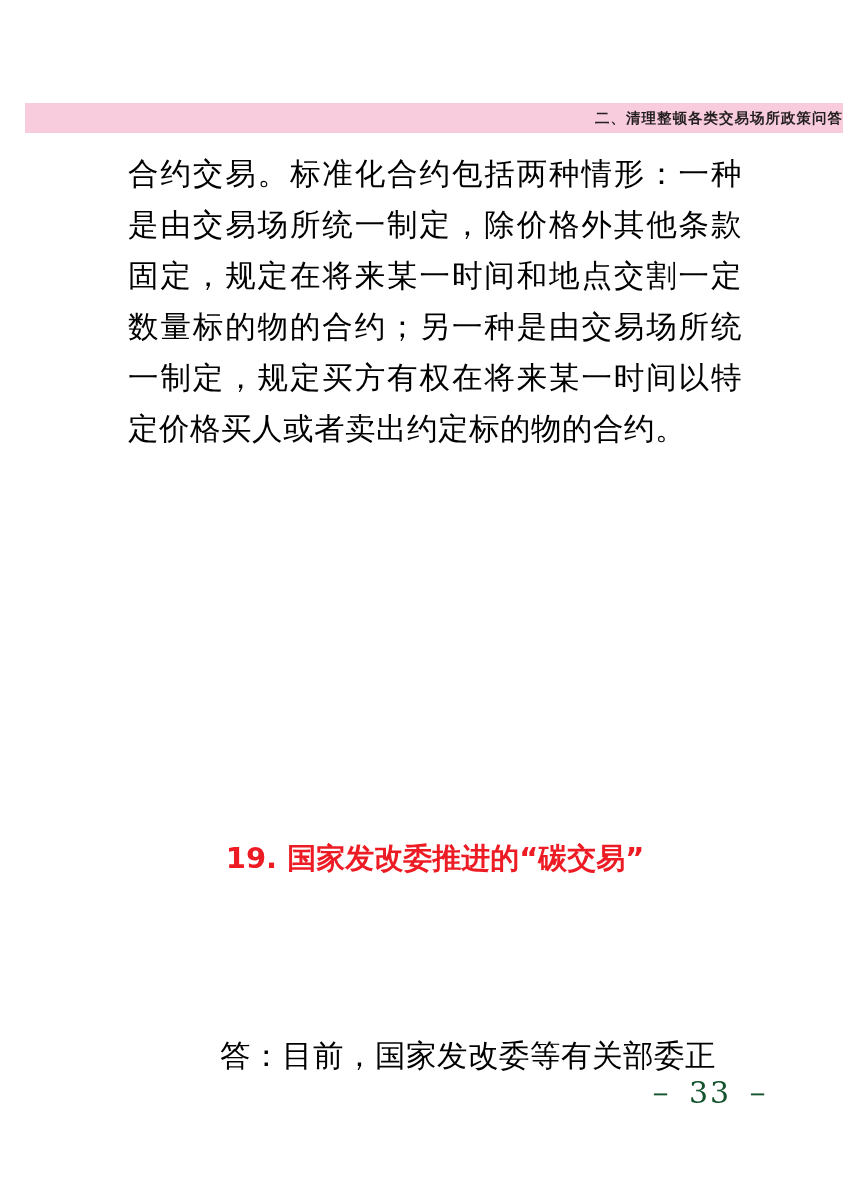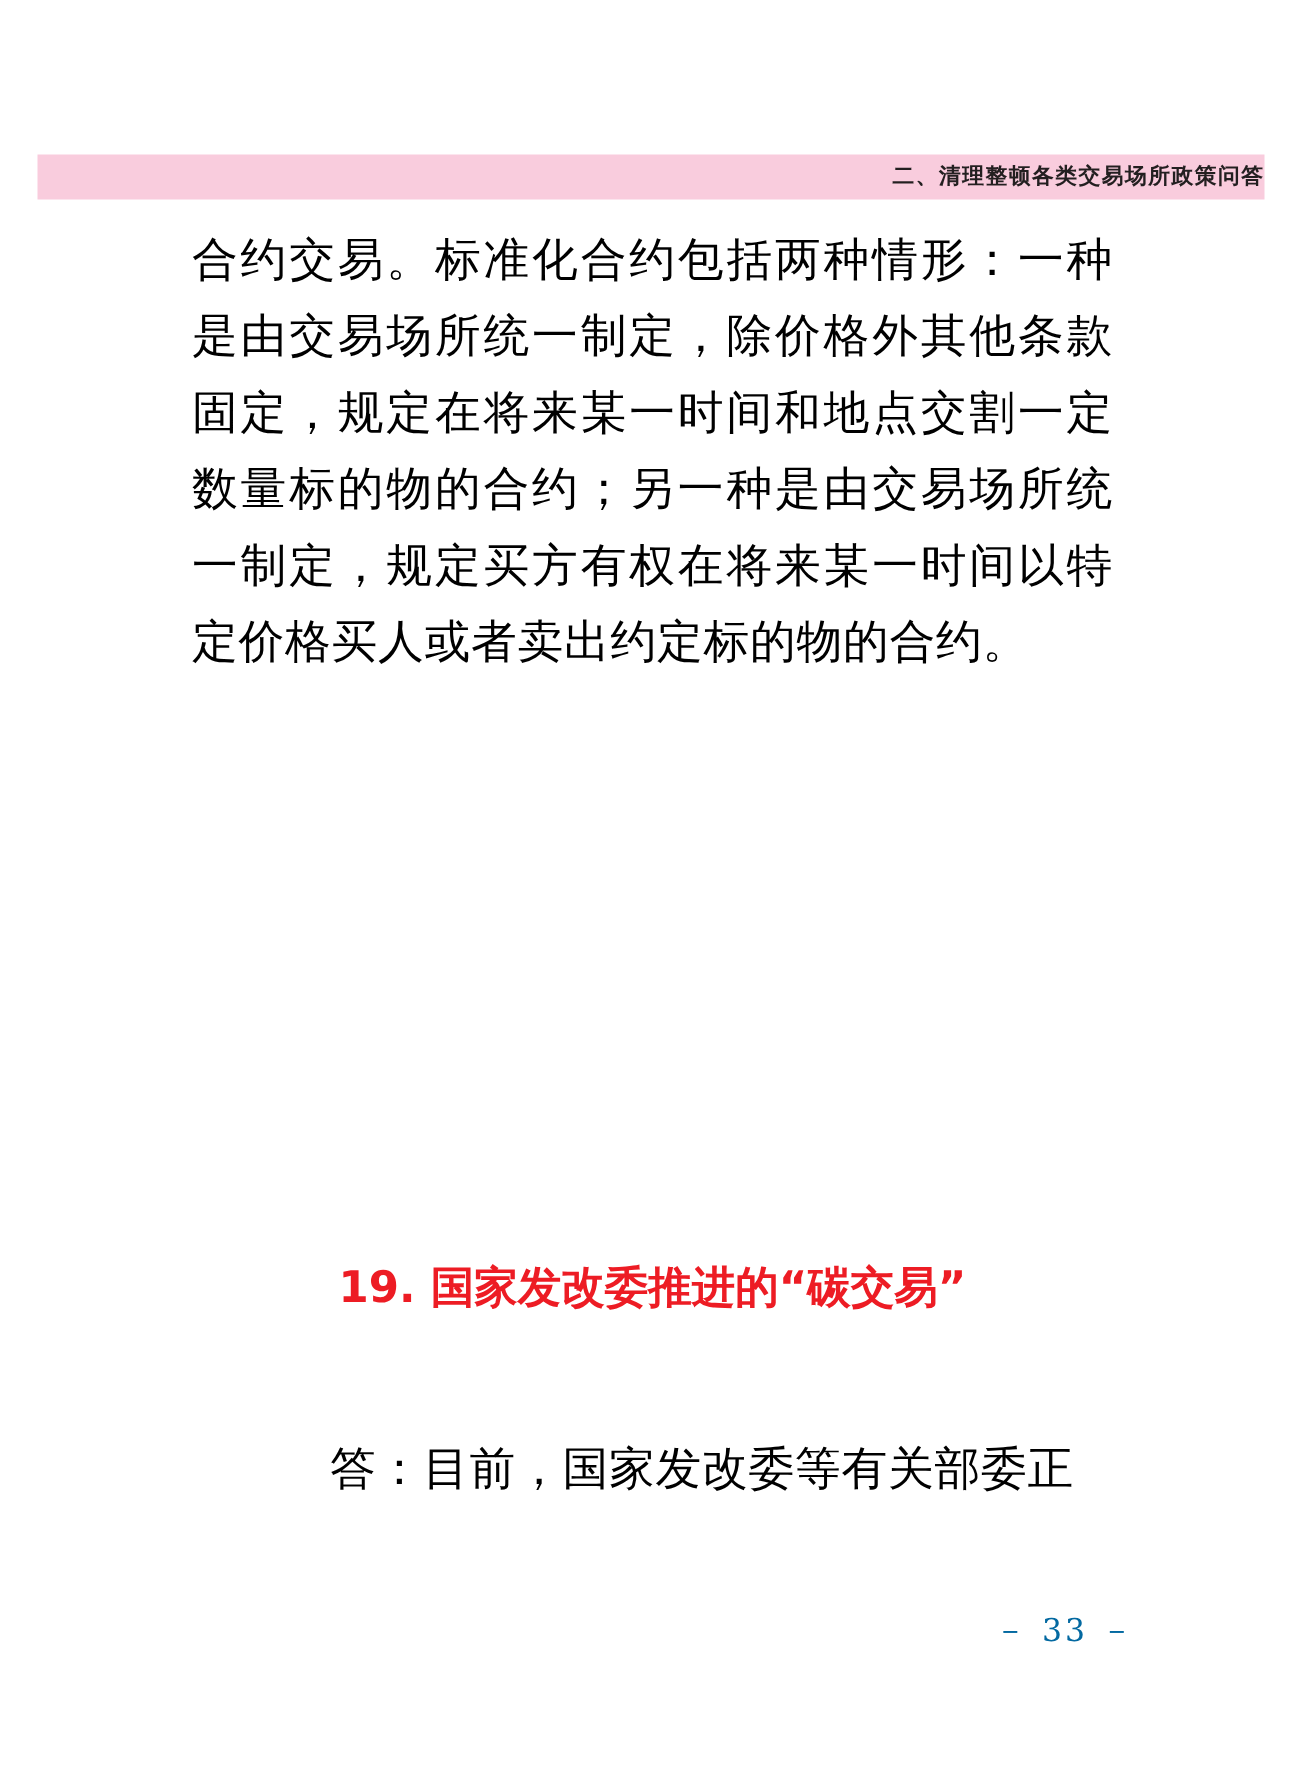--- a/index.html
+++ b/index.html
@@ -86,40 +86,40 @@
   .question .line2 {
     display: block;
     text-align: left;
     padding-left: 2px;
   }
 
   
   .answer {
     position: absolute;
     left: 128px;
-    top: 954px;
+    top: 1030px;
     width: 614px;
     font-family: "DejaVu Serif", serif;
     font-size: 30.5px;
     line-height: 51px;
     color: #000000;
     text-indent: 92px;
     letter-spacing: 0.5px;
   }
 
   
   .page-number {
     position: absolute;
     left: 620px;
     top: 1073px;
     width: 180px;
     text-align: center;
     font-family: "DejaVu Serif", serif;
-    font-size: 21px;
-    color: #0369a1;
+    font-size: 30px;
+    color: #14532d;
     letter-spacing: 2px;
   }
 </style>
 </head>
 <body>
 
 <div class="page">
 
   <div class="header-band"></div>
   <div class="header-title">二、清理整顿各类交易场所政策问答</div>

